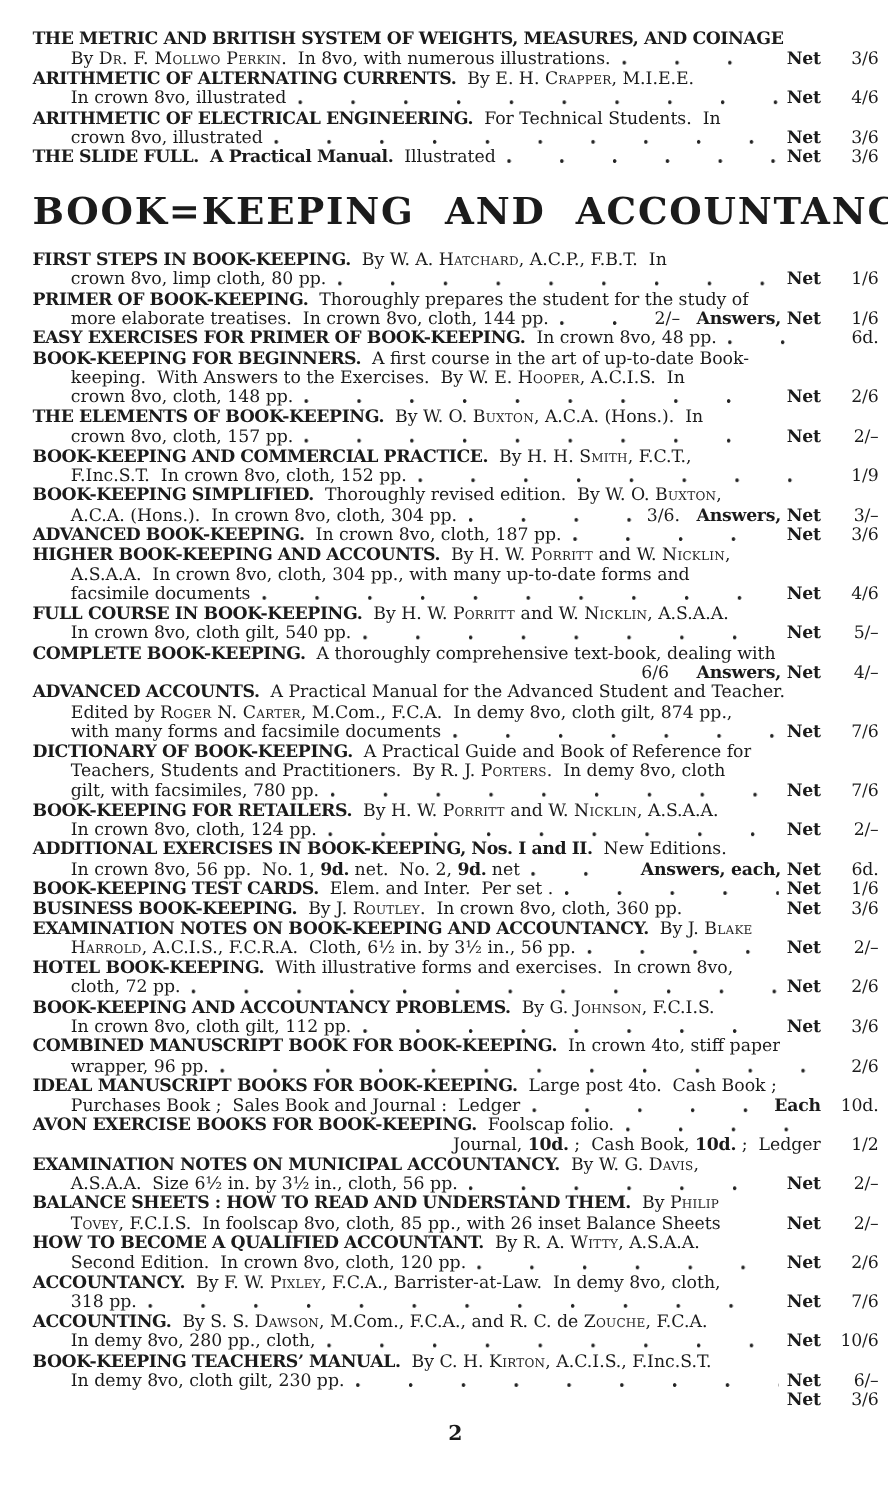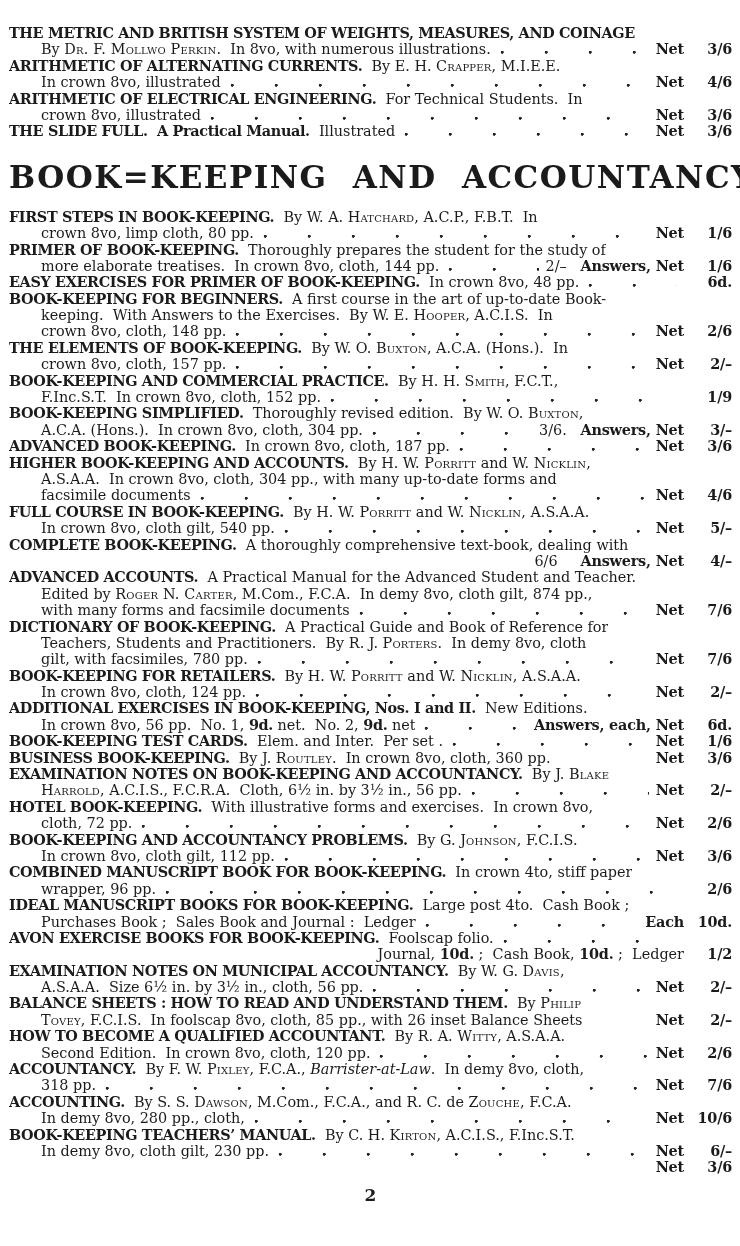--- a/index.html
+++ b/index.html
@@ -5,54 +5,54 @@
   * { margin: 0; padding: 0; box-sizing: border-box; }
   html, body { background: #ffffff; }
   body {
     width: 740px; height: 1246px;
     font-family: "DejaVu Serif", serif;
     color: #1b1b1b;
     overflow: hidden;
   }
   .page {
     width: 740px; height: 1246px;
-    padding: 25px 8px 0 9px;
+    padding: 25px 8px 0 27px;
     overflow: hidden;
   }
   .entries { width: 100%; }
   .line {
     display: flex;
     align-items: baseline;
     height: 16.4px;
     line-height: 16.4px;
     font-size: 14.4px;
     white-space: pre;
     overflow: hidden;
   }
   .main { flex: 0 1 auto; min-width: 0; overflow: hidden; white-space: pre; }
   .line.ind .main { padding-left: 32px; }
   .seg-b { font-weight: bold; letter-spacing: -0.35px; }
   .seg-sc { font-variant: small-caps; letter-spacing: 0.2px; }
-  .seg-i { font-style: italic; }
+  .seg-i { }
   .leader {
     flex: 1 1 10px;
     min-width: 10px;
     align-self: stretch;
     margin: 0 7px 0 9px;
     background-image: radial-gradient(circle at 2.2px 11.5px, #242424 1.25px, rgba(0,0,0,0) 1.8px);
     background-size: 44px 16.4px;
     background-repeat: repeat-x;
   }
   .spacer { flex: 1 1 10px; min-width: 6px; }
   .tail { flex: 0 0 auto; white-space: pre; }
   .tail .seg-b { letter-spacing: -0.2px; }
   .price {
     flex: 0 0 48px;
     text-align: right;
-    font-weight: bold;
+    font-weight: normal;
     white-space: pre;
     letter-spacing: -0.2px;
   }
   .heading {
     text-align: center;
     font-family: "DejaVu Serif", serif;
     font-weight: bold;
     font-size: 31px;
     letter-spacing: 1.5px;
     word-spacing: 13px;

